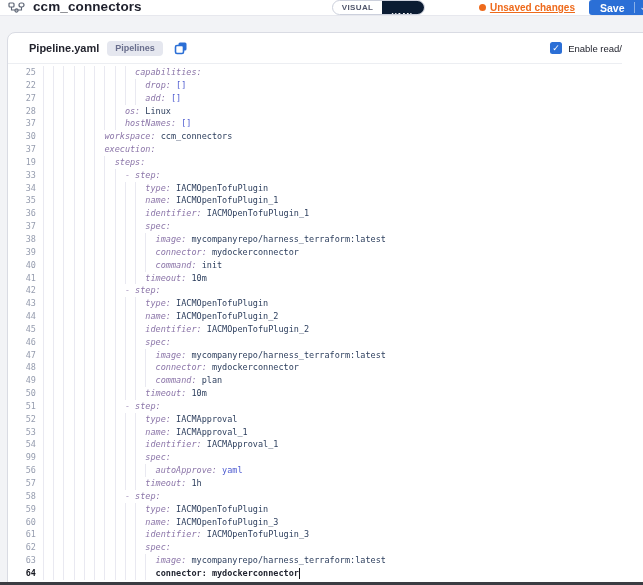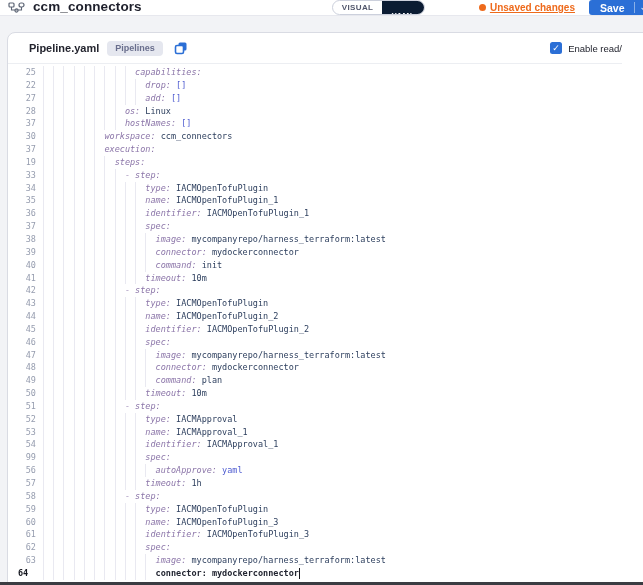--- a/index.html
+++ b/index.html
@@ -43,21 +43,21 @@
   .copy-btn { margin-left:11px; cursor:pointer; display:flex; }
   .ro-group { margin-left:auto; display:flex; align-items:center; gap:6px; white-space:nowrap; }
   .checkbox { width:12px; height:12px; border-radius:2.5px; background:var(--primary_blue); color:#fff;
               font-size:9px; line-height:12px; text-align:center; cursor:pointer; }
   .ro-label { font-size:9.5px; color:#22242e; }
 
   
   .code { padding-top:2px; font-family:"DejaVu Sans Mono","Liberation Mono",monospace; font-size:8.5px; }
   .cl { display:flex; height:12.85px; line-height:12.85px; white-space:pre; padding-left:2px; cursor:text; }
   .ln { width:26px; text-align:right; margin-right:7px; color:#969daf; flex-shrink:0; }
-  .cl.active .ln { color:#14161f; font-weight:700;text-align:center; }
+  .cl.active .ln { color:#14161f; font-weight:700; }
   .ind { flex-shrink:0; height:12.85px;
          background:repeating-linear-gradient(to right,#e9e9f1 0,#e9e9f1 1px,transparent 1px,transparent 2ch); }
   .tk-k { color:var(--key);font-style:italic; }
   .tk-v { color:var(--value); }
   .tk-b { color:var(--keyword); }
   .tk-d { color:#232632; font-weight:700; }
   .cursor { width:1.5px; height:11px; background:#15161c; margin-top:1px; }
 
   .bottom-line { position:absolute; left:0; right:0; bottom:0; height:3px; background:#3b3c42; }
 </style>

